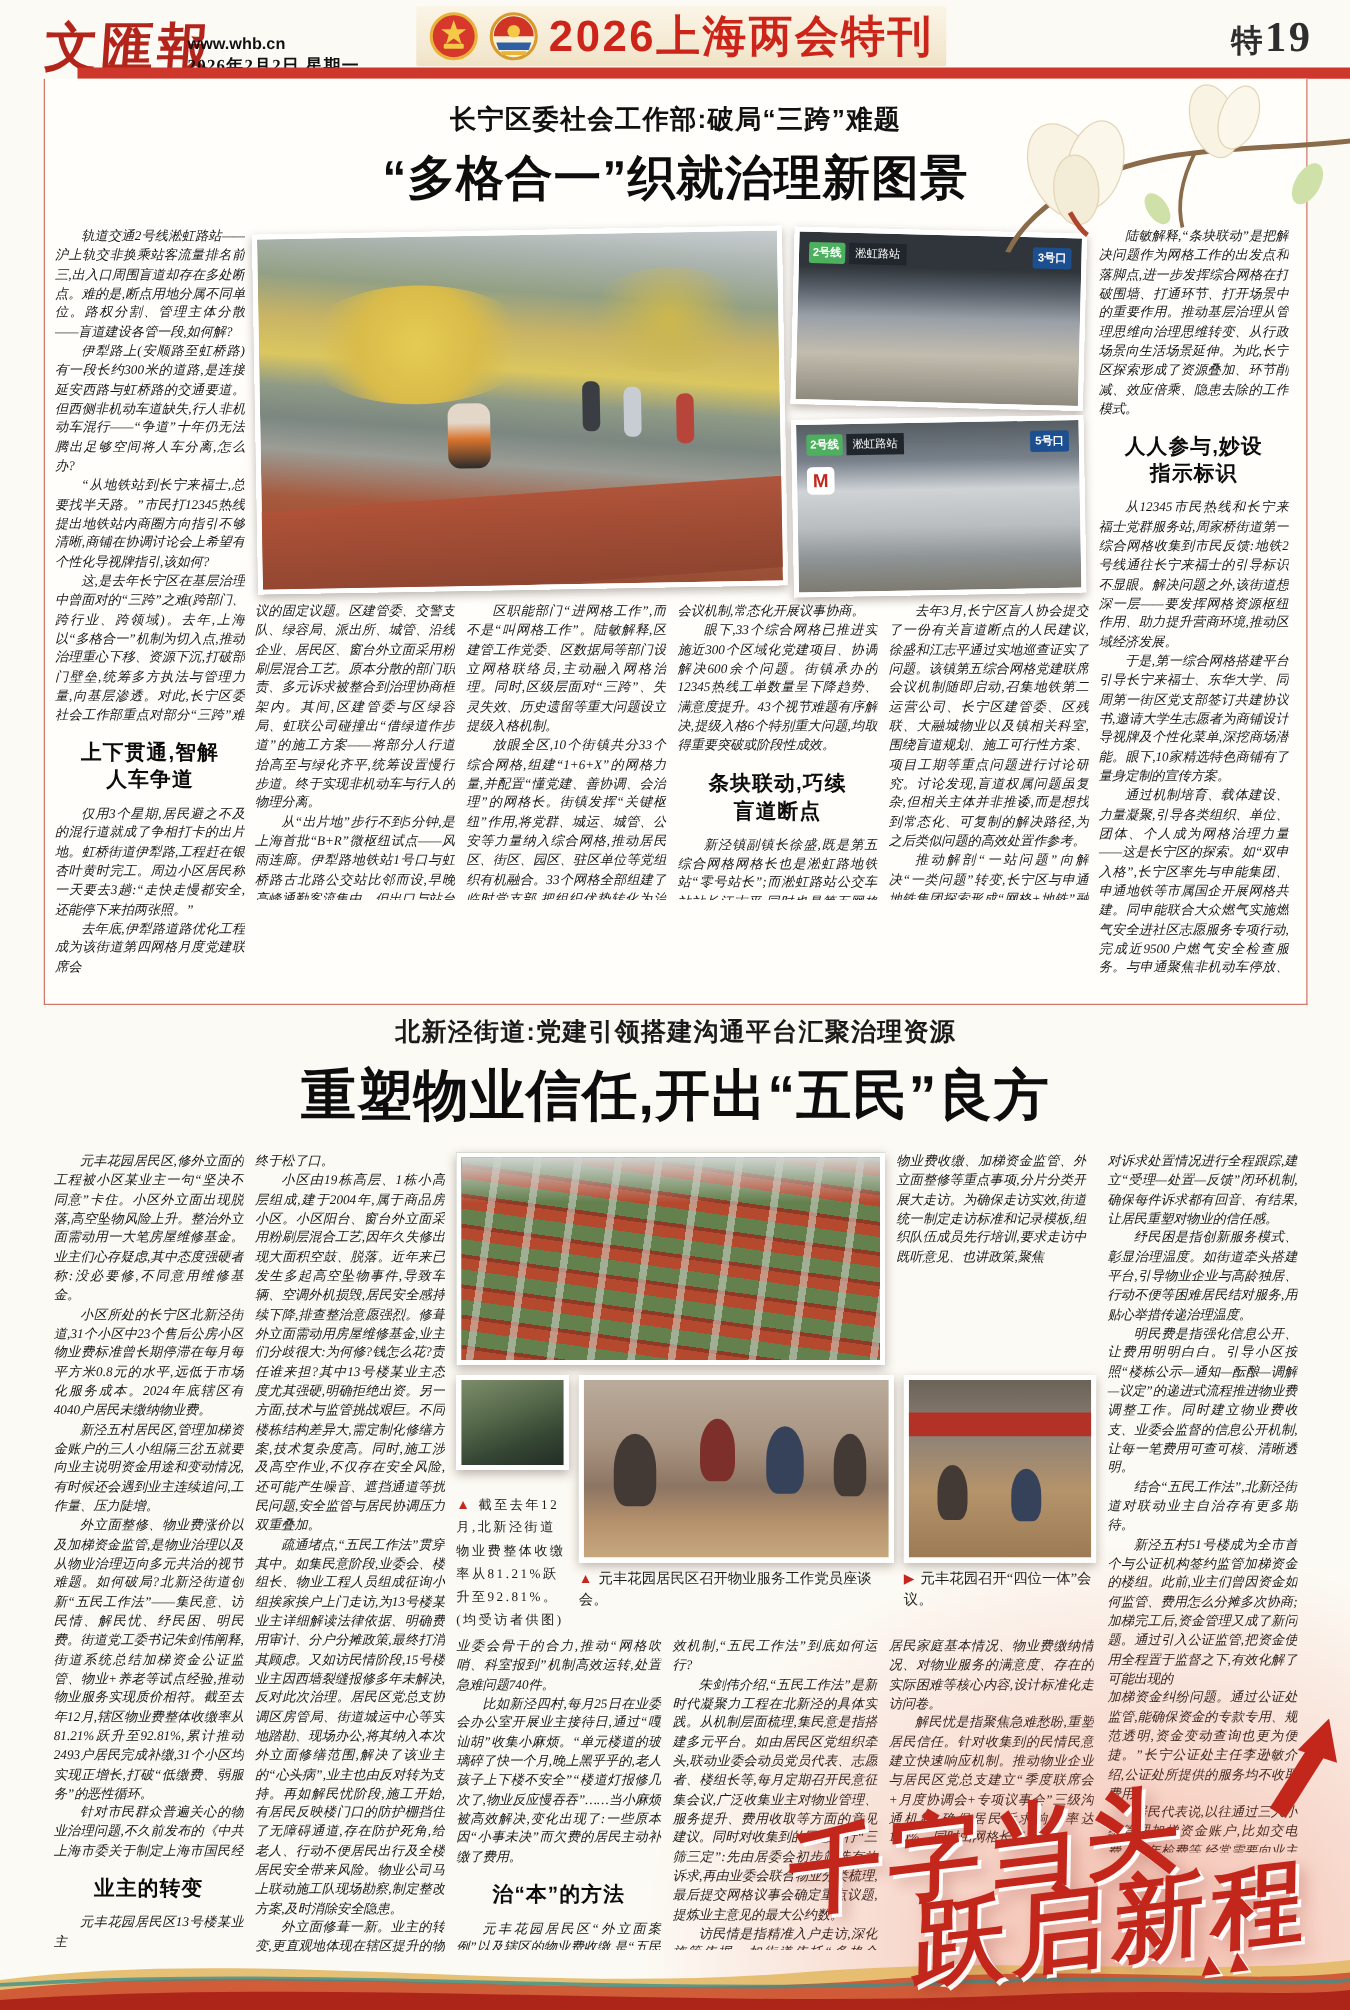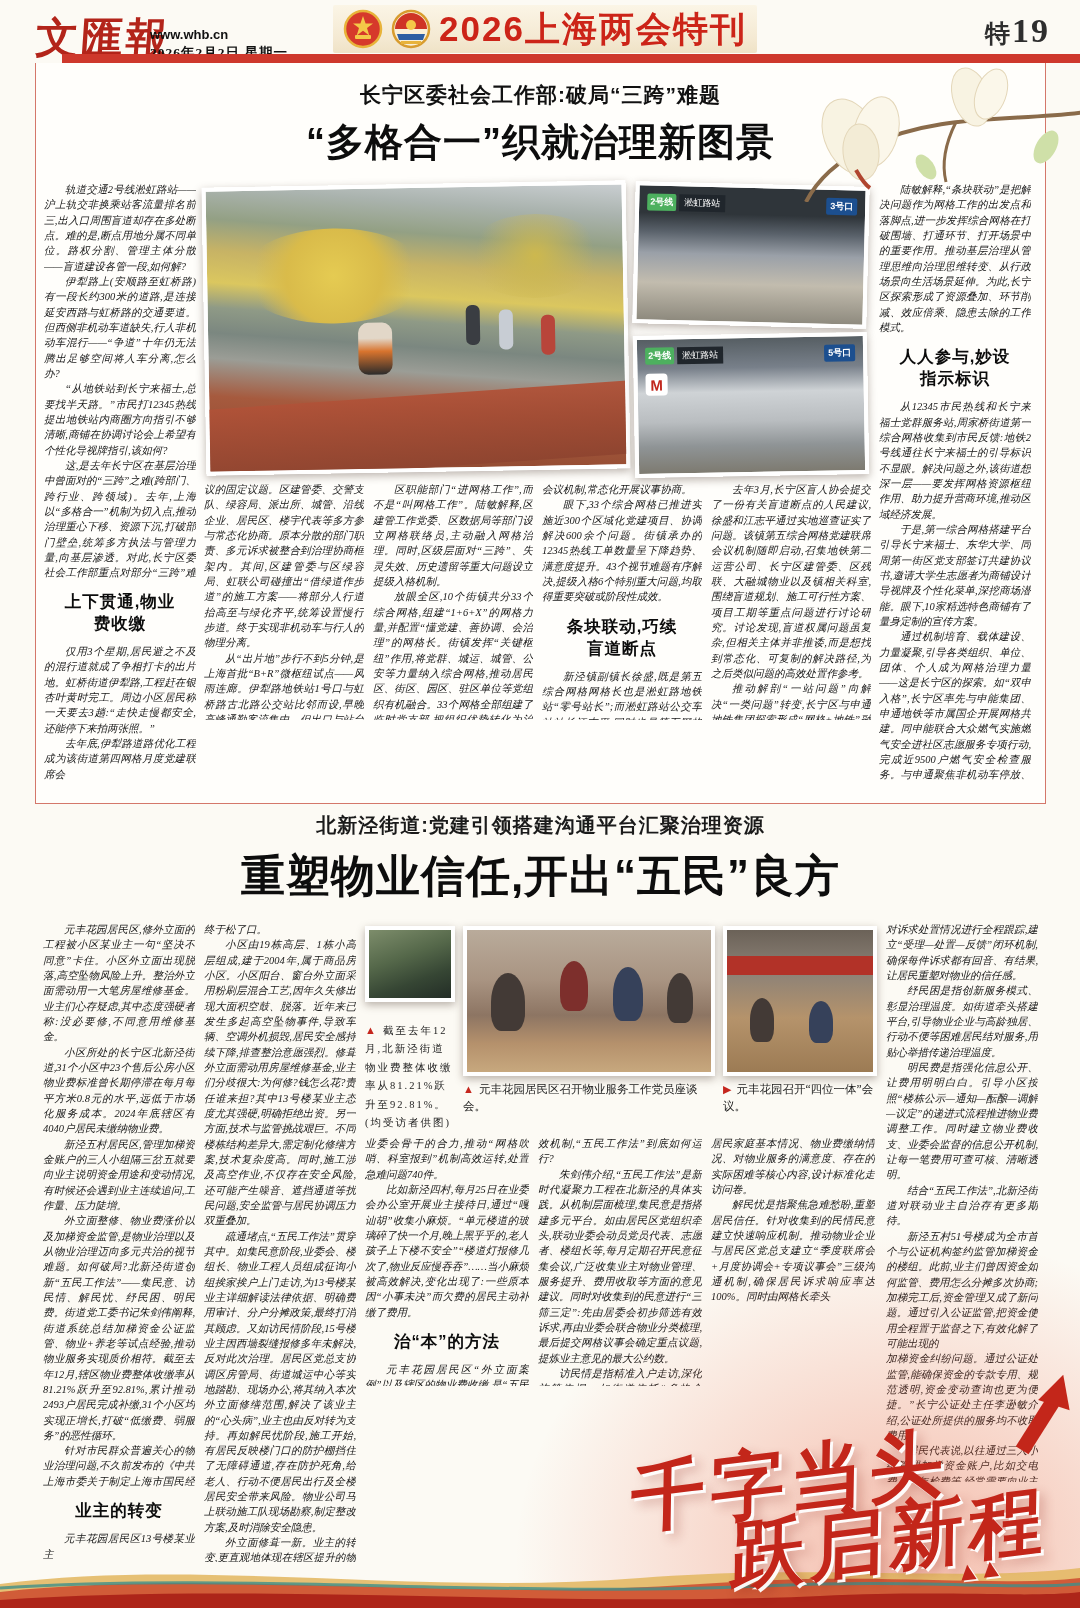--- a/index.html
+++ b/index.html
@@ -159,21 +159,21 @@
 
       <div class="col">
         <div class="colsplit">
           <div class="grow">
               <p class="para">轨道交通2号线淞虹路站——沪上轨交非换乘站客流量排名前三,出入口周围盲道却存在多处断点。难的是,断点用地分属不同单位。路权分割、管理主体分散——盲道建设各管一段,如何解?</p>
               <p class="para">伊犁路上(安顺路至虹桥路)有一段长约300米的道路,是连接延安西路与虹桥路的交通要道。但西侧非机动车道缺失,行人非机动车混行——“争道”十年仍无法腾出足够空间将人车分离,怎么办?</p>
               <p class="para">“从地铁站到长宁来福士,总要找半天路。”市民打12345热线提出地铁站内商圈方向指引不够清晰,商铺在协调讨论会上希望有个性化导视牌指引,该如何?</p>
               <p class="para">这,是去年长宁区在基层治理中曾面对的“三跨”之难(跨部门、跨行业、跨领域)。去年,上海以“多格合一”机制为切入点,推动治理重心下移、资源下沉,打破部门壁垒,统筹多方执法与管理力量,向基层渗透。对此,长宁区委社会工作部重点对部分“三跨”难题,明确网格治理视节问题清单、责任清单、进度清单以及一问题一解决方案,确保疏通堵点。</p>
             </div>
           <div class="tailfix">
-            <h3 class="sec-head">上下贯通,物业费收缴</h3>
+            <h3 class="sec-head">上下贯通,智解人车争道</h3>
             <div>
                 <p class="para">仅用3个星期,居民避之不及的混行道就成了争相打卡的出片地。虹桥街道伊犁路,工程赶在银杏叶黄时完工。周边小区居民称一天要去3趟:“走快走慢都安全,还能停下来拍两张照。”</p>
                 <p class="para">去年底,伊犁路道路优化工程成为该街道第四网格月度党建联席会</p>
               </div>
           </div>
         </div>
       </div>
 
       <div class="mid">
         <div class="photoblock">
@@ -201,21 +201,21 @@
               <span class="line-badge">2号线</span>
               <span class="station-strip">淞虹路站</span>
             </div>
             <div class="sign" style="right:8px;top:8px;">
               <span class="exit-tag">5号口</span>
             </div>
           </div>
         </div>
         <div class="midcols">
           <div class="col">
-              <p class="para noind">议的固定议题。区建管委、交警支队、绿容局、派出所、城管、沿线企业、居民区、楼宇代表等多方参与常态化协商。原本分散的部门职责、多元诉求被整合到治理协商框架内。其间,区建管委与区绿容局、虹联公司碰撞出“借绿道作步道”的施工方案——将部分人行道抬高至与绿化齐平,统筹设置慢行步道。终于实现非机动车与行人的物理分离。</p>
+              <p class="para noind">议的固定议题。区建管委、交警支队、绿容局、派出所、城管、沿线企业、居民区、窗台外立面采用粉刷层混合工艺。原本分散的部门职责、多元诉求被整合到治理协商框架内。其间,区建管委与区绿容局、虹联公司碰撞出“借绿道作步道”的施工方案——将部分人行道抬高至与绿化齐平,统筹设置慢行步道。终于实现非机动车与行人的物理分离。</p>
               <p class="para">从“出片地”步行不到5分钟,是上海首批“B+R”微枢纽试点——风雨连廊。伊犁路地铁站1号口与虹桥路古北路公交站比邻而设,早晚高峰通勤客流集中。但出口与站台间缺乏衔接设施,雨天换乘出行不便。第四网格探索将城管、派出所、市场所等力量纳入网格,并集结楼宇、驻区单位党员代表以及居委会、业委会、物业、社会组织、志愿者等多元力量建成议事平</p>
             </div>
           <div class="col">
               <p class="para">区职能部门“进网格工作”,而不是“叫网格工作”。陆敏解释,区建管工作党委、区数据局等部门设立网格联络员,主动融入网格治理。同时,区级层面对“三跨”、失灵失效、历史遗留等重大问题设立提级入格机制。</p>
               <p class="para">放眼全区,10个街镇共分33个综合网格,组建“1+6+X”的网格力量,并配置“懂党建、善协调、会治理”的网格长。街镇发挥“关键枢纽”作用,将党群、城运、城管、公安等力量纳入综合网格,推动居民区、街区、园区、驻区单位等党组织有机融合。33个网格全部组建了临时党支部,把组织优势转化为治理效能。通过网格党建联席</p>
             </div>
           <div class="col">
               <p class="para noind">会议机制,常态化开展议事协商。</p>
               <p class="para">眼下,33个综合网格已推进实施近300个区域化党建项目、协调解决600余个问题。街镇承办的12345热线工单数量呈下降趋势、满意度提升。43个视节难题有序解决,提级入格6个特别重大问题,均取得重要突破或阶段性成效。</p>
               <h3 class="sec-head">条块联动,巧续盲道断点</h3>
@@ -279,20 +279,28 @@
       </div>
 
       <div class="col">
           <p class="para noind">终于松了口。</p>
           <p class="para">小区由19栋高层、1栋小高层组成,建于2004年,属于商品房小区。小区阳台、窗台外立面采用粉刷层混合工艺,因年久失修出现大面积空鼓、脱落。近年来已发生多起高空坠物事件,导致车辆、空调外机损毁,居民安全感持续下降,排查整治意愿强烈。修葺外立面需动用房屋维修基金,业主们分歧很大:为何修?钱怎么花?责任谁来担?其中13号楼某业主态度尤其强硬,明确拒绝出资。另一方面,技术与监管挑战艰巨。不同楼栋结构差异大,需定制化修缮方案,技术复杂度高。同时,施工涉及高空作业,不仅存在安全风险,还可能产生噪音、遮挡通道等扰民问题,安全监管与居民协调压力双重叠加。</p>
           <p class="para">疏通堵点,“五民工作法”贯穿其中。如集民意阶段,业委会、楼组长、物业工程人员组成征询小组挨家挨户上门走访,为13号楼某业主详细解读法律依据、明确费用审计、分户分摊政策,最终打消其顾虑。又如访民情阶段,15号楼业主因西墙裂缝报修多年未解决,反对此次治理。居民区党总支协调区房管局、街道城运中心等实地踏勘、现场办公,将其纳入本次外立面修缮范围,解决了该业主的“心头病”,业主也由反对转为支持。再如解民忧阶段,施工开始,有居民反映楼门口的防护棚挡住了无障碍通道,存在防护死角,给老人、行动不便居民出行及全楼居民安全带来风险。物业公司马上联动施工队现场勘察,制定整改方案,及时消除安全隐患。</p>
           <p class="para">外立面修葺一新。业主的转变,更直观地体现在辖区提升的物业费收缴率中——去年,街道累计推动2493户居民完成补缴,收缴率达95%以上的小区有16个,100%收缴率的小区有6个。</p>
         </div>
 
       <div class="midB">
+        <div class="rowA">
+          <div class="photo ph-aerial">
+            <div class="aerial-top"></div>
+          </div>
+          <div class="b5top">
+              <p class="para noind">物业费收缴、加梯资金监管、外立面整修等重点事项,分片分类开展大走访。为确保走访实效,街道统一制定走访标准和记录模板,组织队伍成员先行培训,要求走访中既听意见、也讲政策,聚焦</p>
+            </div>
+        </div>
         <div class="rowB">
           <div class="narrowstack">
             <div class="photo ph-small"></div>
             <div class="narrowcap">
               <span class="mk">▲</span><span>截至去年12月,北新泾街道物业费整体收缴率从81.21%跃升至92.81%。</span>
               <span>(均受访者供图)</span>
             </div>
           </div>
           <div class="meetwrap">
             <div class="photo ph-meet">

